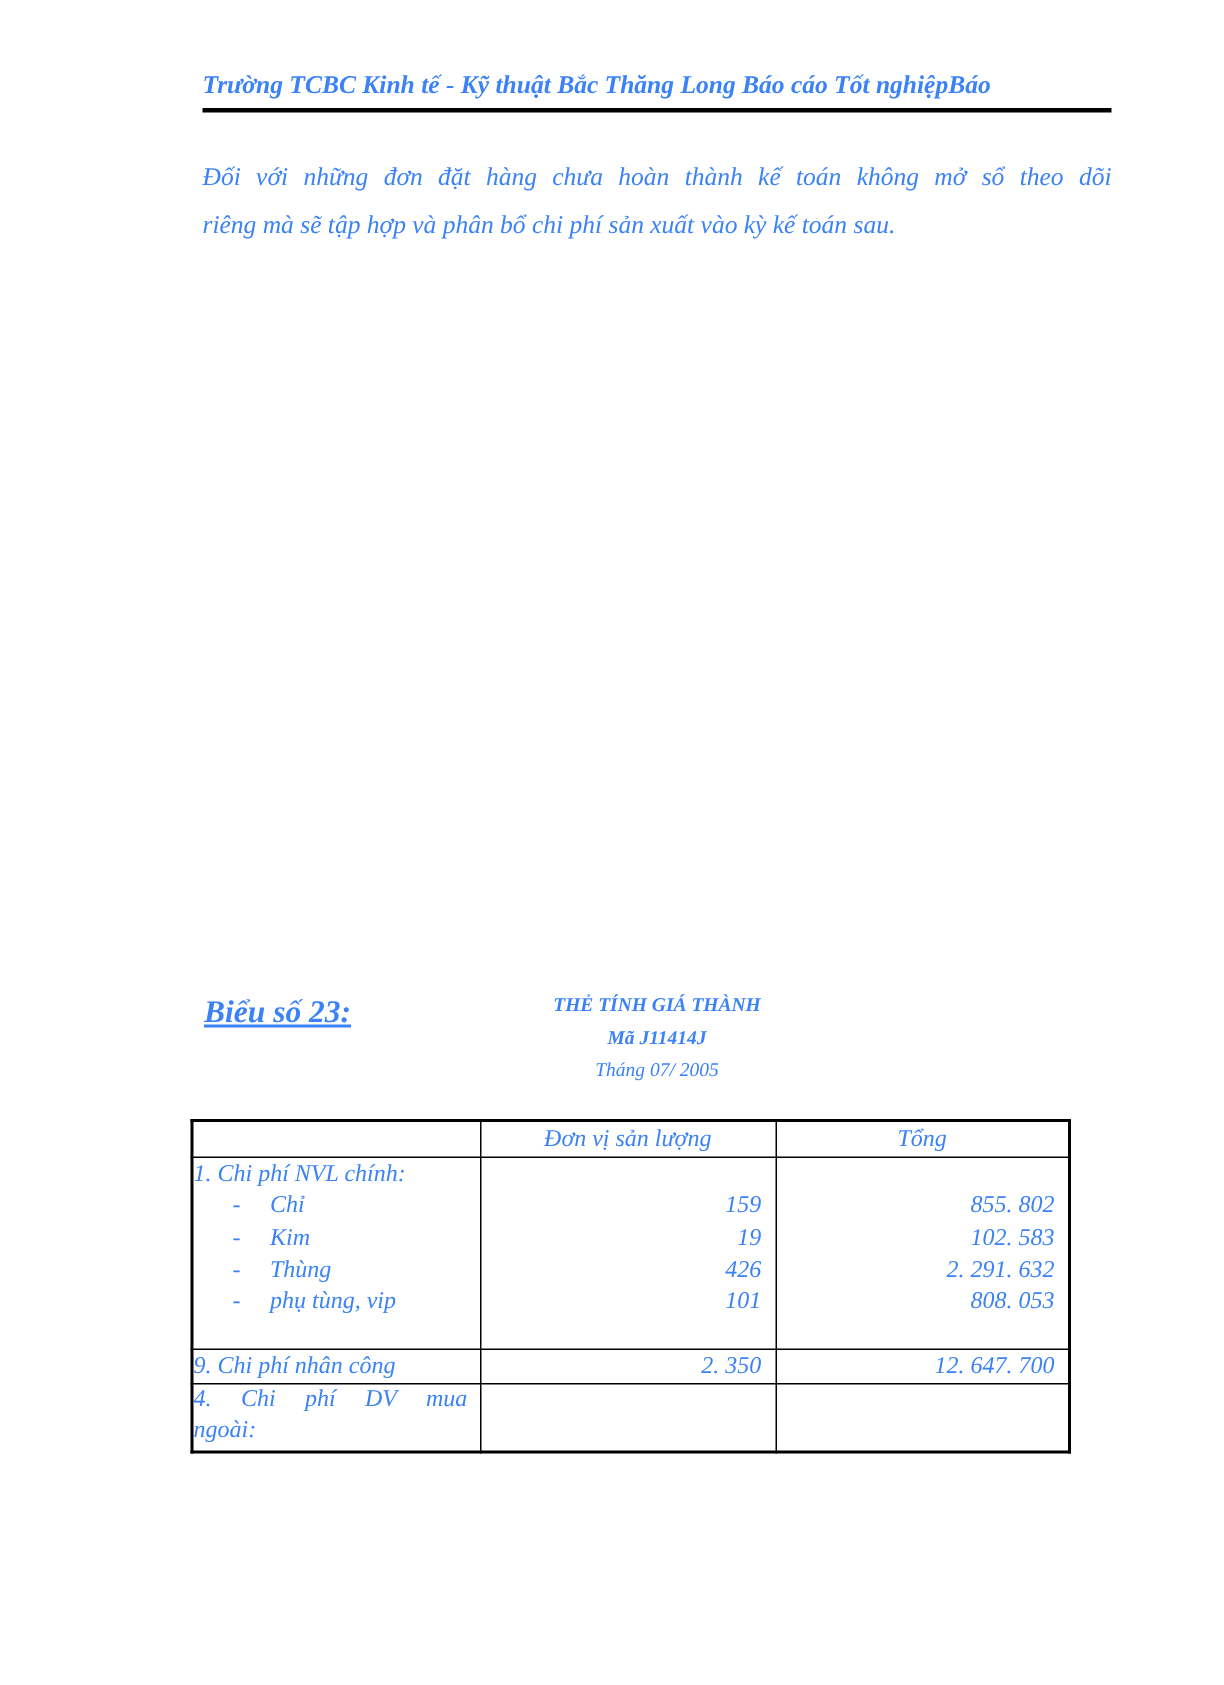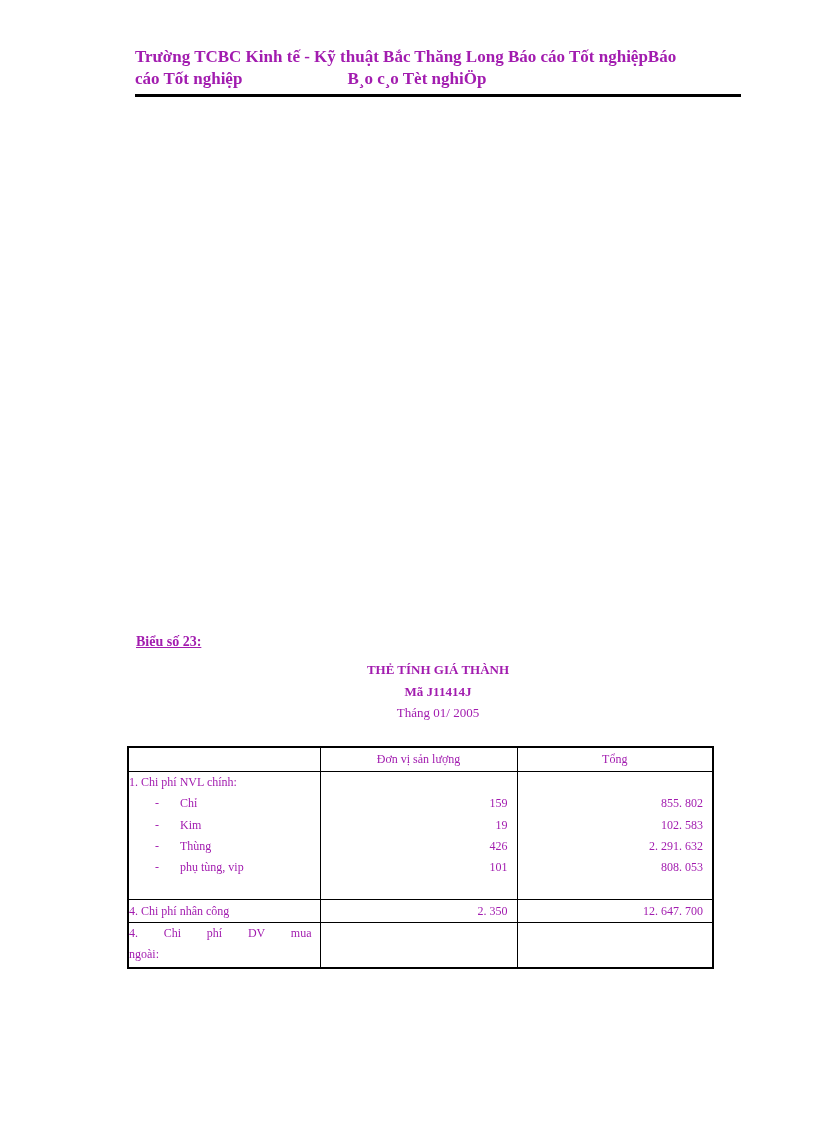--- a/index.html
+++ b/index.html
@@ -1,23 +1,24 @@
 <!DOCTYPE html>
 <html><head>
 <meta charset="utf-8">
 <style>
   * { margin:0; padding:0; box-sizing:border-box; }
   html,body { background:#fff; }
   .page {
     position:relative;
     width:816px; height:1123px;
     background:#ffffff;
-    color:#a21caf;
+    color:#3b82f6;
     font-family:"Liberation Serif", serif;
     overflow:hidden;
+    font-style:italic;
   }
 
   
   .header {
     position:absolute; left:135px; top:46px; width:606px;
     font-size:17px; font-weight:bold;
     border-bottom:3px solid #000;
     padding-bottom:4px;
   }
   .h-line { line-height:22px; white-space:nowrap; }
@@ -26,37 +27,37 @@
   
   .para {
     position:absolute; left:135px; top:102px; width:606px;
     font-size:17px;
   }
   .p-line { line-height:32px; }
   .p-line.j { text-align:justify; text-align-last:justify; }
 
   
   .bieu {
-    position:absolute; left:136px; top:634px;
-    font-size:14px; font-weight:bold; text-decoration:underline;
+    position:absolute; left:136px; top:662px;
+    font-size:21px; font-weight:bold; text-decoration:underline;
   }
 
   
   .titles {
     position:absolute; left:135px; top:659px; width:606px;
     text-align:center; font-size:13px;
   }
   .titles > div { line-height:21.5px; }
   .t-bold { font-weight:bold; }
 
   
   .cost-table {
     position:absolute; left:127px; top:746px;
     border-collapse:collapse; table-layout:fixed;
-    font-size:12px; border:2px solid #000;
+    font-size:16px; border:2px solid #000;
   }
   .cost-table td {
     border:1.5px solid #000;
     vertical-align:top; padding:0;
   }
   .th { text-align:center; height:23px; line-height:23px; }
   .lbl { padding-left:6px; }
   .cl  { height:21.3px; line-height:21.3px; }
   .cl22{ height:22px;  line-height:22px; }
   .cl20{ height:20.5px; line-height:20.5px; }
@@ -70,32 +71,33 @@
   .r3 { height:41px; }
   .r4 { height:45px;margin-left:40px; }
 </style>
 </head>
 <body>
 
 <div class="page">
 
   <div class="header">
     <div class="h-line">Trường TCBC Kinh tế - Kỹ thuật Bắc Thăng Long Báo cáo Tốt nghiệpBáo</div>
-    <div class="h-line">
-      <span>cáo Tốt nghiệp</span><span class="h-gap"></span><span>B¸o c¸o Tèt nghiÖp</span>
-    </div>
   </div>
 
+  <div class="para">
+    <div class="p-line j">Đối với những đơn đặt hàng chưa hoàn thành kế toán không mở sổ theo dõi</div>
+    <div class="p-line">riêng mà sẽ tập hợp và phân bổ chi phí sản xuất vào kỳ kế toán sau.</div>
+  </div>
 
   <div class="bieu">Biểu số 23:</div>
 
   <div class="titles">
     <div class="t-bold">THẺ TÍNH GIÁ THÀNH</div>
     <div class="t-bold">Mã J11414J</div>
-    <div>Tháng 01/ 2005</div>
+    <div>Tháng 07/ 2005</div>
   </div>
 
   <table class="cost-table">
     <colgroup>
         <col style="width:192px">
         <col style="width:197px">
         <col style="width:196px">
       </colgroup>
 
     <tbody>
@@ -124,21 +126,21 @@
         <div class="cl"></div>
         <div class="cl">855. 802</div>
         <div class="cl">102. 583</div>
         <div class="cl">2. 291. 632</div>
         <div class="cl">808. 053</div>
       </td>
     </tr>
 
     <tr class="r2">
       <td class="lbl">
-        <div class="cl22">4. Chi phí nhân công</div>
+        <div class="cl22">9. Chi phí nhân công</div>
       </td>
       <td class="num">
         <div class="cl22">2. 350</div>
       </td>
       <td class="num">
         <div class="cl22">12. 647. 700</div>
       </td>
     </tr>
 
 

